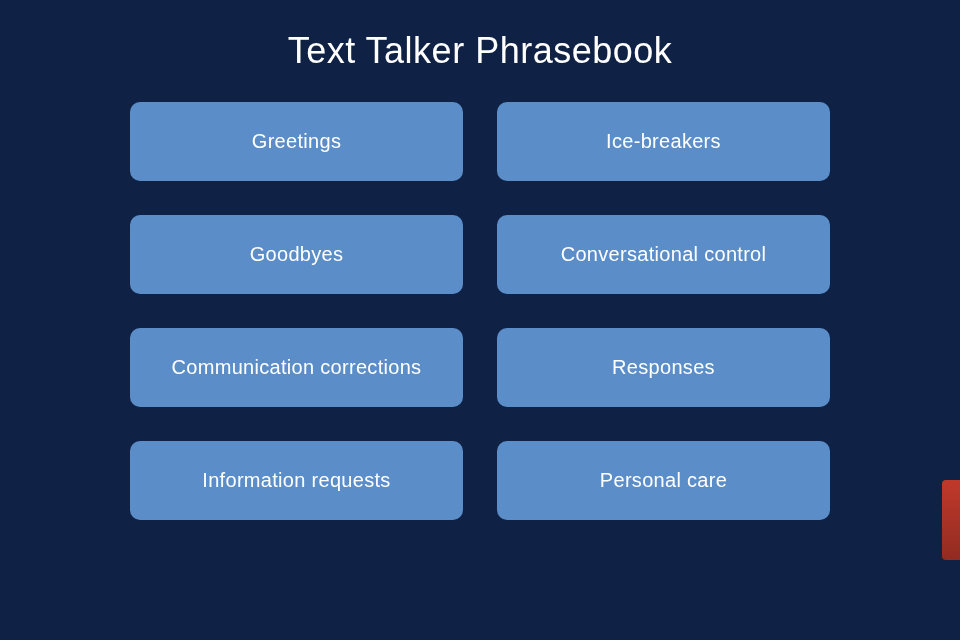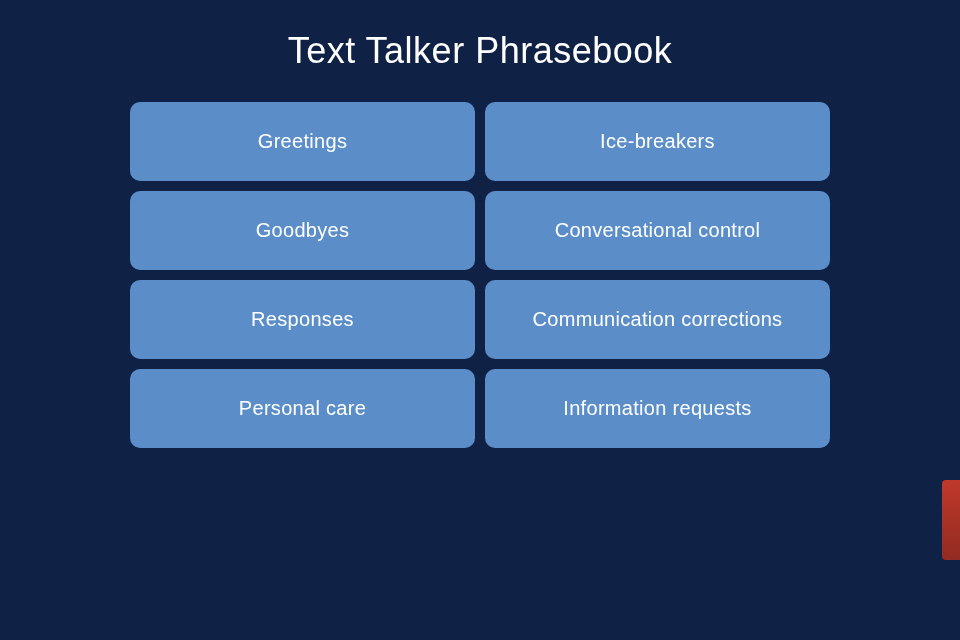--- a/index.html
+++ b/index.html
@@ -26,21 +26,21 @@
       font-weight: 400;
       margin-top: 30px;
       margin-bottom: 30px;
       letter-spacing: 0.5px;
       text-align: center;
     }
 
     .grid {
       display: grid;
       grid-template-columns: 1fr 1fr;
-      gap: 10px;
+      gap: 34px;
       width: 700px;
     }
 
     .btn {
       background-color: #5b8ec9;
       border: none;
       border-radius: 10px;
       color: #ffffff;
       font-size: 20px;
       font-weight: 400;
@@ -76,21 +76,21 @@
 </head>
 <body>
 
 <h1>Text Talker Phrasebook</h1>
 
 <div class="grid">
   <button class="btn">Greetings</button>
   <button class="btn">Ice-breakers</button>
   <button class="btn">Goodbyes</button>
   <button class="btn">Conversational control</button>
+  <button class="btn">Communication corrections</button>
   <button class="btn">Responses</button>
-  <button class="btn">Communication corrections</button>
+  <button class="btn">Information requests</button>
   <button class="btn">Personal care</button>
-  <button class="btn">Information requests</button>
 </div>
 
 <div class="scrollbar-track">
   <div class="scrollbar-thumb"></div>
 </div>
 
 </body></html>

